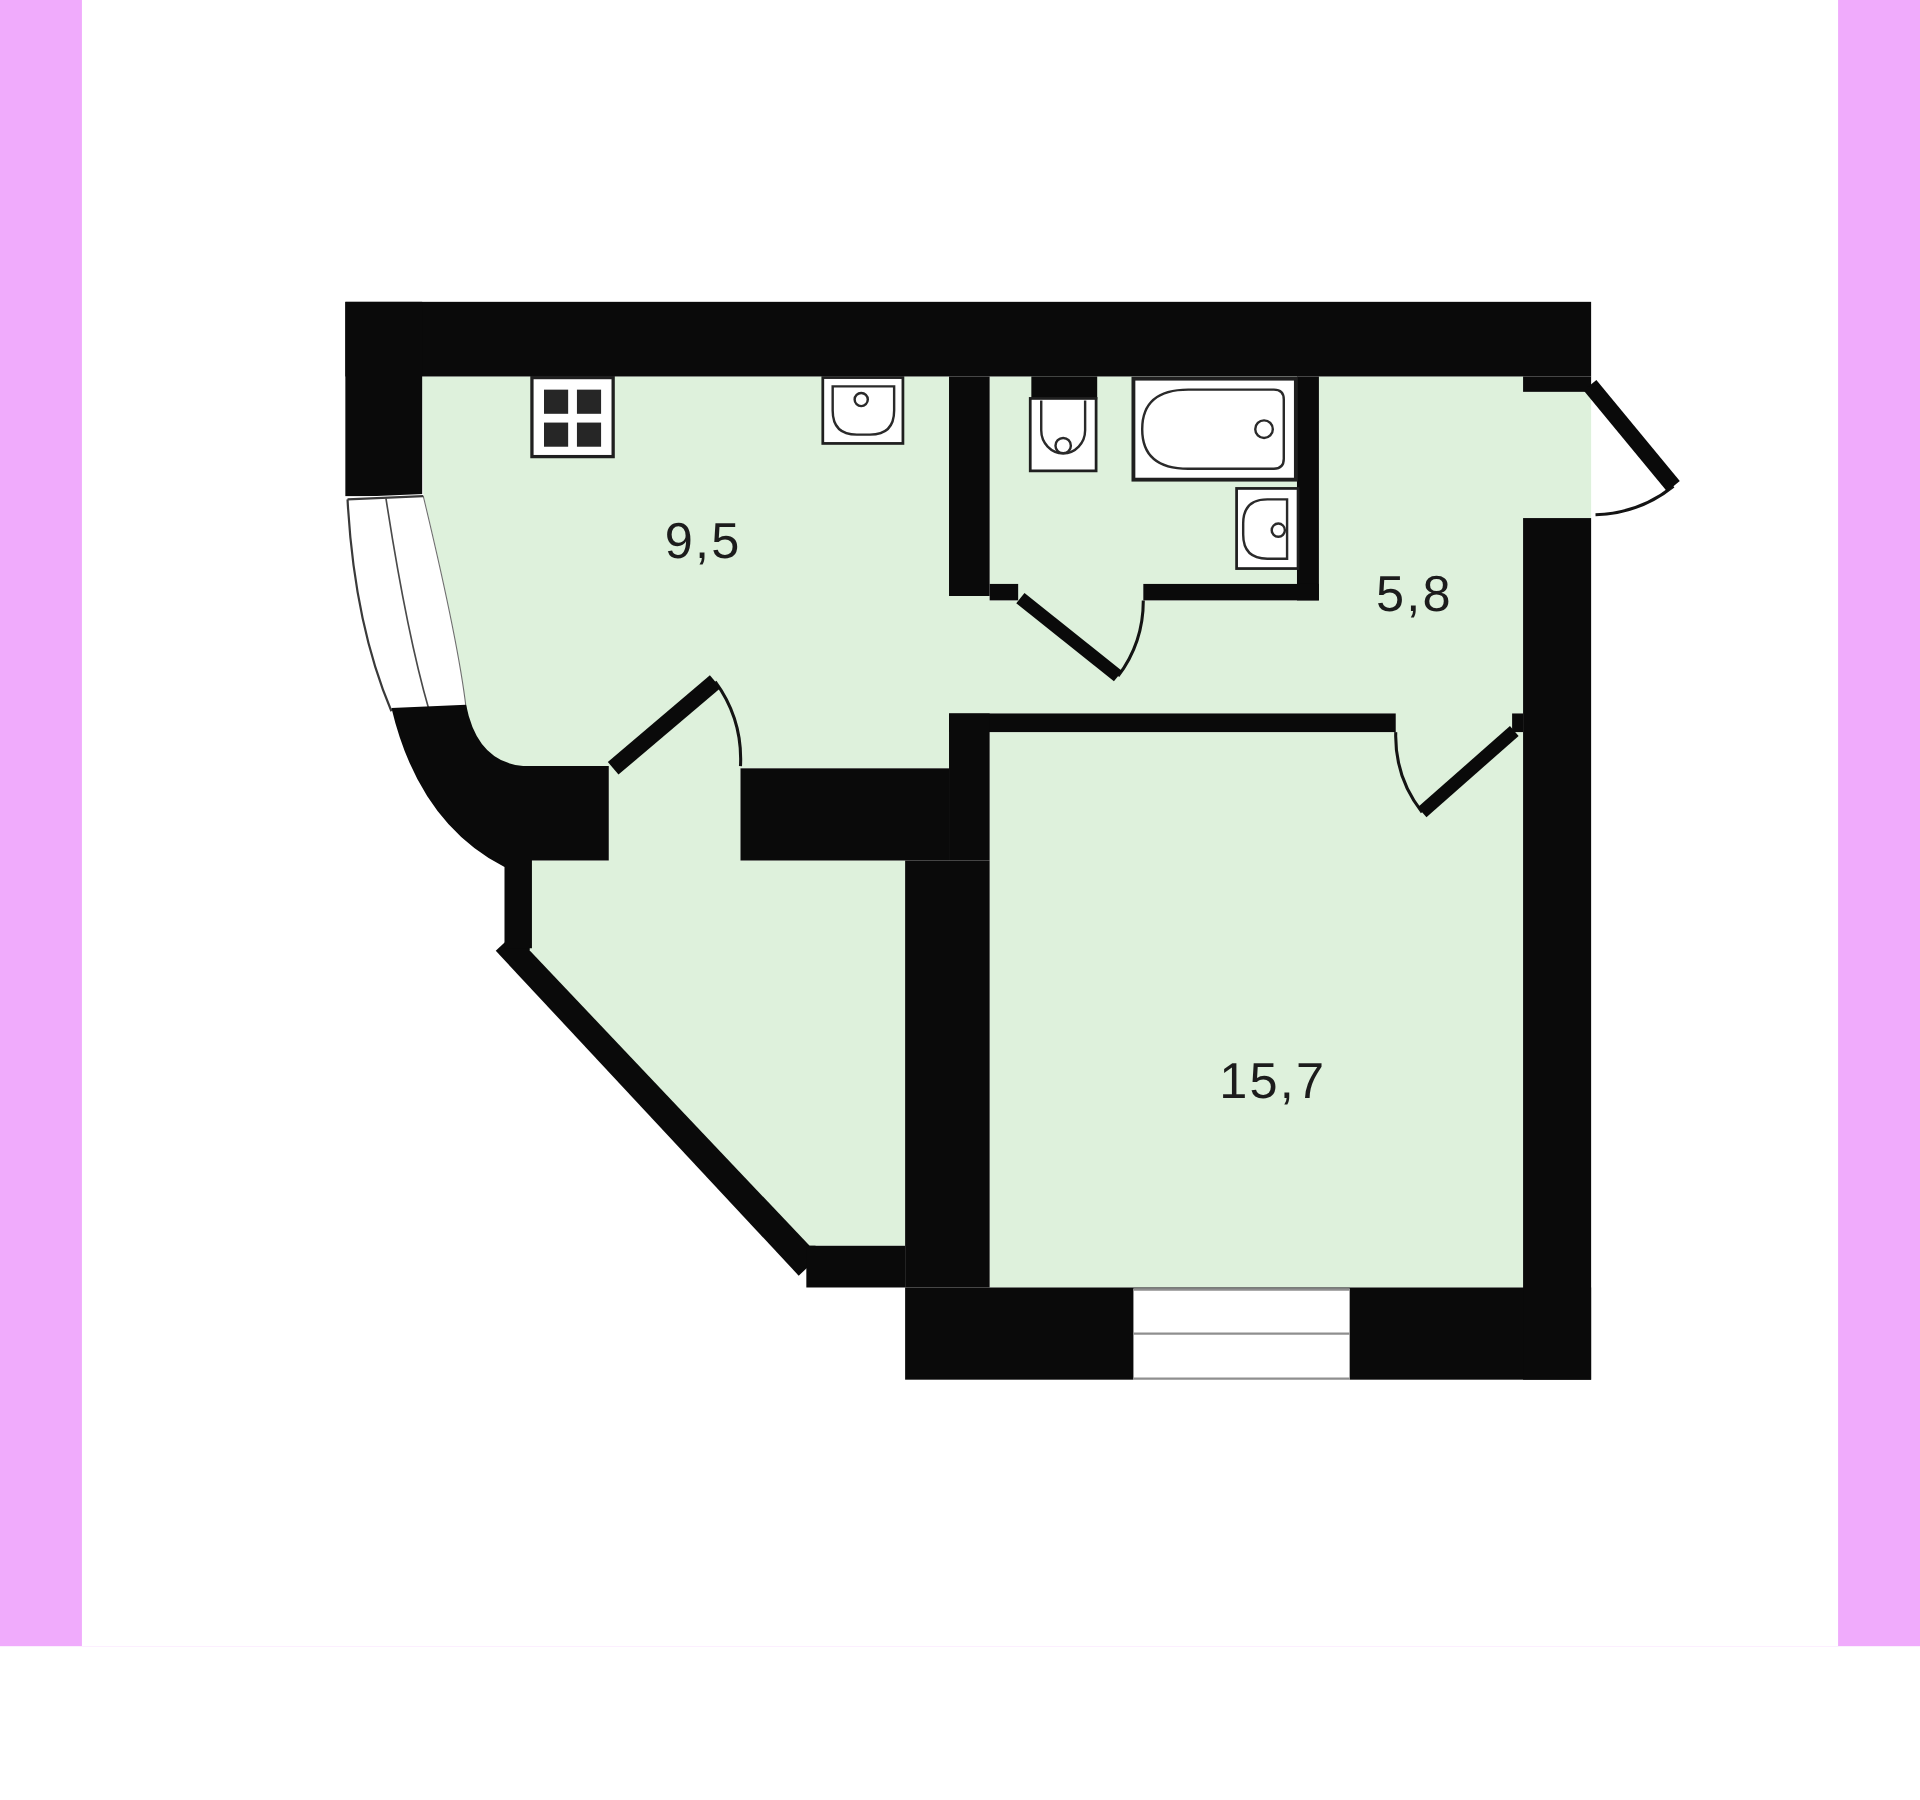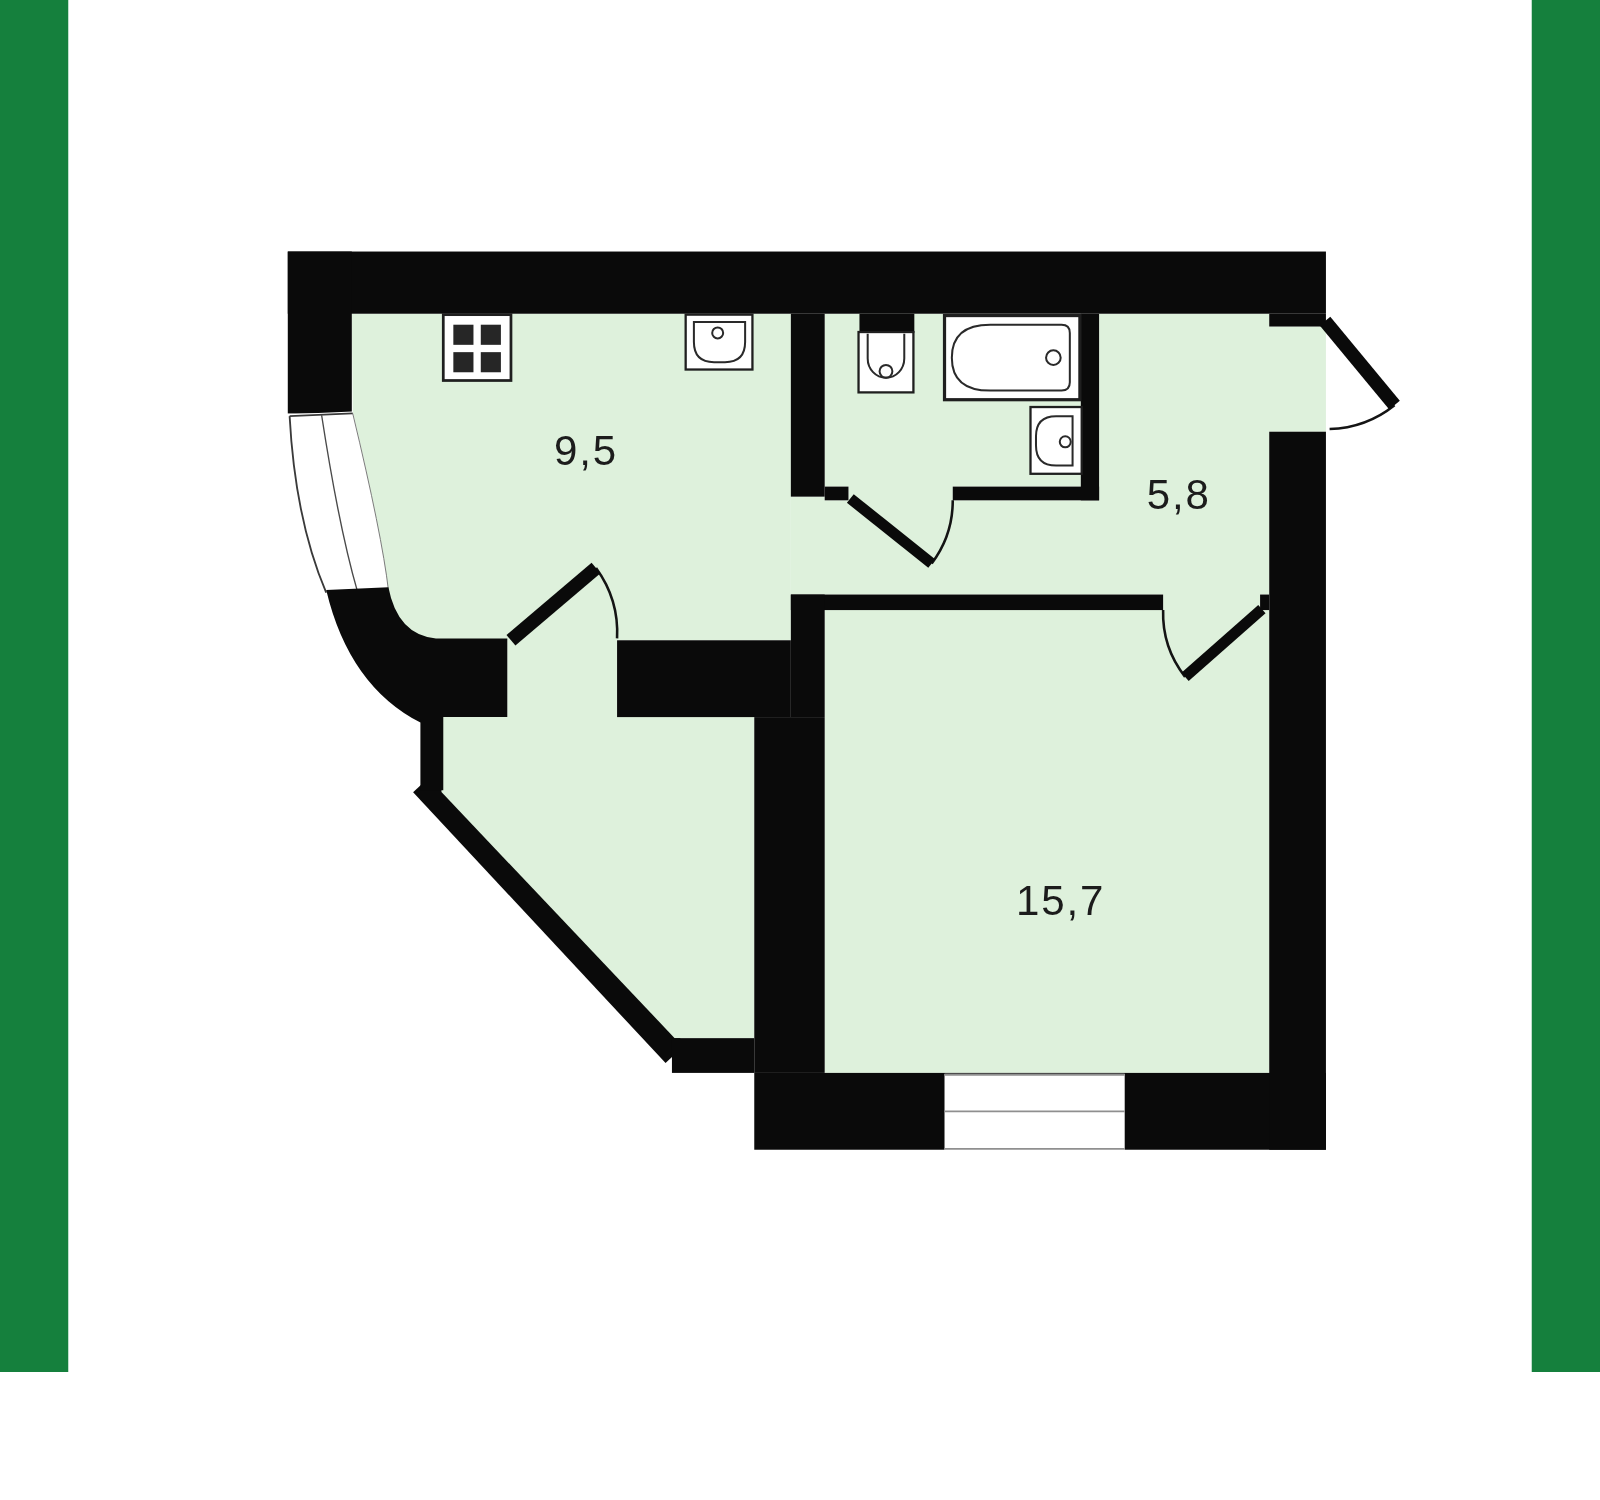--- a/index.html
+++ b/index.html
@@ -1,16 +1,16 @@
 <!DOCTYPE html>
 <html><head>
 <meta charset="utf-8">
 <style>
   html,body{margin:0;padding:0;background:#ffffff;}
-  .plan-stage{position:relative;width:1600px;height:1372px;background:#15803d;overflow:hidden;
+  .plan-stage{position:relative;width:1600px;height:1372px;background:#f0abfc;overflow:hidden;
               font-family:"Liberation Sans", sans-serif;}
   .plan-stage svg{position:absolute;left:0;top:0;width:100%;height:100%;}
   .room{fill:#def1dc;stroke:none;}
   .wall{fill:#0a0a0a;stroke:none;}
   .wall-line{stroke:#0a0a0a;fill:none;}
   .win-white{fill:#ffffff;stroke:none;}
   .win-line{stroke:#8f8f8f;stroke-width:2;fill:none;}
   .bay-line{stroke:#3a3a3a;stroke-width:2;fill:none;}
   .bay-line-mid{stroke:#4a4a4a;stroke-width:1.5;fill:none;}
   .bay-line-in{stroke:#6f6f6f;stroke-width:1;fill:none;}

